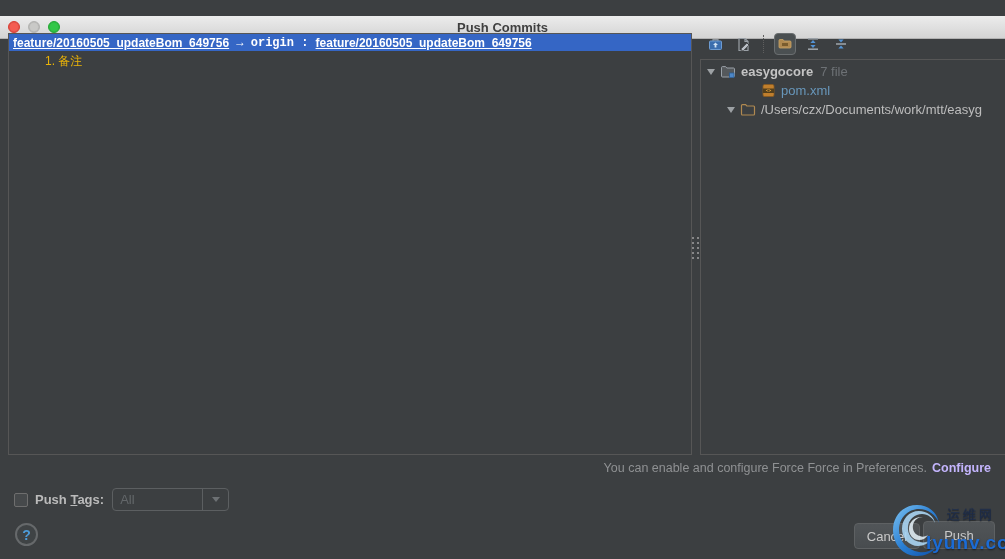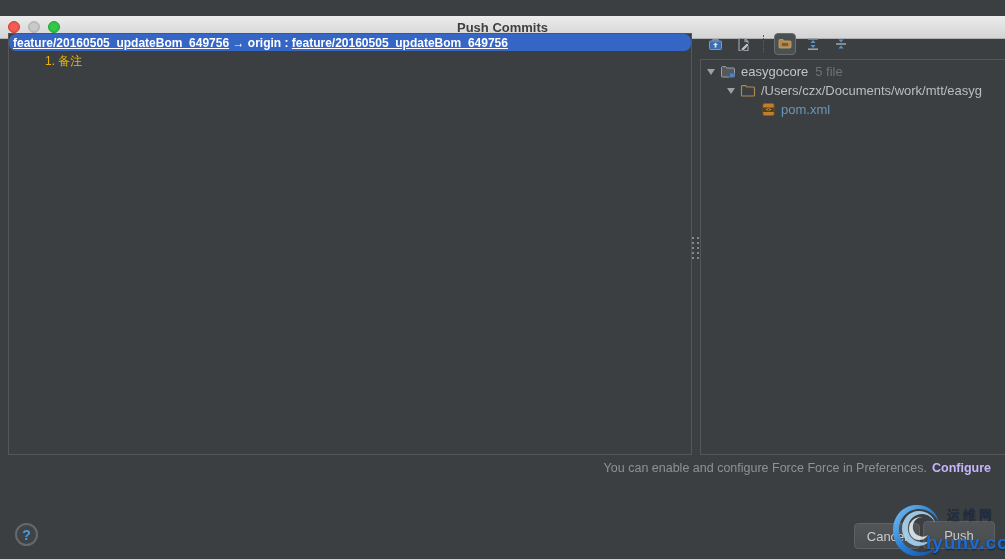--- a/index.html
+++ b/index.html
@@ -21,21 +21,21 @@
   .light.close{background:#f45c51;border:1px solid #da3e33;box-sizing:border-box;}
   .light.min{background:#c9c9c7;border:1px solid #b3b3b1;box-sizing:border-box;}
   .light.zoom{background:#33c748;border:1px solid #24a834;box-sizing:border-box;}
   
   .commits-panel{
     position:absolute;left:8px;top:33px;width:684px;height:422px;
     border:1px solid #565656;background:#3c3f41;overflow:hidden;box-sizing:border-box;
   }
   .commit-sel-row{
     height:17px;background:#3566c5;color:#ffffff;font-size:12px;font-weight:700;
-    display:flex;align-items:center;padding-left:4px;white-space:nowrap;border-radius:7px;
+    display:flex;align-items:center;padding-left:4px;white-space:nowrap;
   }
   .branch-underline{text-decoration:underline;}
   .commit-msg{margin-top:2px;padding-left:36px;font-size:12px;color:#eab308;}
   
   .splitter{position:absolute;left:691px;top:234px;width:9px;height:28px;
     display:grid;grid-template-columns:2px 2px;grid-auto-rows:2px;gap:3px 3px;justify-content:center;align-content:center;}
   .splitter i{width:2px;height:2px;background:#a0a0a0;border-radius:1px;}
   
   .rtoolbar{position:absolute;left:704px;top:32px;height:24px;display:flex;align-items:center;gap:6px;}
   .tb-btn{width:22px;height:22px;display:flex;align-items:center;justify-content:center;border-radius:4px;}
@@ -44,21 +44,21 @@
   
   .tree-panel{
     position:absolute;left:700px;top:59px;width:306px;height:396px;
     border:1px solid #565656;border-right:none;background:#3c3f41;
     box-sizing:border-box;overflow:hidden;padding-top:2px;
   }
   .tree-row{height:19px;display:flex;align-items:center;font-size:13px;color:#bdbdbd;white-space:nowrap;}
   .tree-row .chev{width:0;height:0;border-left:4px solid transparent;border-right:4px solid transparent;
     border-top:6px solid #9da1a4;margin:0 5px 0 0;flex:none;}
   .tree-ico{flex:none;margin-right:5px;display:flex;}
-  .module-name{font-weight:400;color:#c4c4c4;}
+  .module-name{font-weight:700;color:#c4c4c4;}
   .file-count{color:#6d7175;margin-left:7px;}
   .file-blue{color:#6897bb;}
   
   .hint{position:absolute;right:14px;top:461px;font-size:12.5px;color:#8f9193;white-space:nowrap;}
   .hint .cfg{color:#c4b5fd;font-weight:700;margin-left:5px;cursor:pointer;}
   
   .pushtags{position:absolute;left:14px;top:488px;display:flex;align-items:center;}
   .checkbox{width:14px;height:14px;background:#46494b;border:1px solid #6e6e6e;border-radius:2px;box-sizing:border-box;}
   .pt-label{margin-left:7px;font-size:13px;font-weight:700;color:#bbbbbb;}
   .pt-label .mn{text-decoration:underline;}
@@ -95,21 +95,21 @@
       <span class="light close"></span>
       <span class="light min"></span>
       <span class="light zoom"></span>
     </div>
     <span class="title">Push Commits</span>
   </div>
 
   <div class="commits-panel">
     <div class="commit-sel-row">
       <span class="branch-underline">feature/20160505_updateBom_649756</span>
-        <span style="white-space:pre;"> → origin : </span>
+        <span style="white-space:pre;font-family:Liberation Mono, monospace;"> → origin : </span>
         <span class="branch-underline">feature/20160505_updateBom_649756</span>
     </div>
     <div class="commit-msg">1. 备注</div>
   </div>
 
   <div class="splitter">
     <i></i>
       <i></i>
       <i></i>
       <i></i>
@@ -164,47 +164,57 @@
   <div class="tree-panel">
     <div class="tree-row" style="padding-left:6px;">
       <span class="chev"></span>
       <span class="tree-ico">
         <svg width="16" height="15" viewBox="0 0 16 15">
           <path d="M1.5 3.5c0-.5.4-.9.9-.9h3.2l1.2 1.4h6.8c.5 0 .9.4.9.9v7.2c0 .5-.4.9-.9.9H2.4c-.5 0-.9-.4-.9-.9z" fill="#55595c" stroke="#9aa1a8" stroke-width="1"></path>
           <rect x="9.5" y="9" width="4.5" height="4.5" fill="#4d87c7" stroke="#2c5d93" stroke-width="0.8"></rect>
         </svg>
       </span>
       <span class="module-name">easygocore</span>
-      <span class="file-count">5 file</span>
-    </div>
-    <div class="tree-row" style="padding-left:26px;">
-      <span class="chev"></span>
-      <span class="tree-ico">
-        <svg width="16" height="15" viewBox="0 0 16 15">
-          <path d="M1.5 3.5c0-.5.4-.9.9-.9h3.2l1.2 1.4h6.8c.5 0 .9.4.9.9v7.2c0 .5-.4.9-.9.9H2.4c-.5 0-.9-.4-.9-.9z" fill="#3c3f41" stroke="#b08950" stroke-width="1.2"></path>
-        </svg>
-      </span>
-      <span>/Users/czx/Documents/work/mtt/easyg</span>
+      <span class="file-count">7 file</span>
     </div>
     <div class="tree-row" style="padding-left:60px;">
       <span class="tree-ico">
         <svg width="15" height="15" viewBox="0 0 15 15">
           <rect x="2" y="1.5" width="11" height="12" rx="1.5" fill="#c07f2d" stroke="#8a5a1e" stroke-width="0.8"></rect>
           <rect x="2" y="5.5" width="11" height="4.5" fill="#54401c"></rect>
           <text x="7.5" y="9.2" font-size="4.6" font-weight="bold" fill="#e8a33d" text-anchor="middle" font-family="DejaVu Sans Mono, monospace">&lt;&gt;</text>
         </svg>
       </span>
       <span class="file-blue">pom.xml</span>
     </div>
+    <div class="tree-row" style="padding-left:26px;">
+      <span class="chev"></span>
+      <span class="tree-ico">
+        <svg width="16" height="15" viewBox="0 0 16 15">
+          <path d="M1.5 3.5c0-.5.4-.9.9-.9h3.2l1.2 1.4h6.8c.5 0 .9.4.9.9v7.2c0 .5-.4.9-.9.9H2.4c-.5 0-.9-.4-.9-.9z" fill="#3c3f41" stroke="#b08950" stroke-width="1.2"></path>
+        </svg>
+      </span>
+      <span>/Users/czx/Documents/work/mtt/easyg</span>
+    </div>
   </div>
 
   <div class="hint">
     <span>You can enable and configure Force Force in Preferences.</span><span class="cfg">Configure</span>
   </div>
 
+  <div class="pushtags">
+    <span class="checkbox"></span>
+    <span class="pt-label"><span>Push </span><span class="mn">T</span><span>ags:</span></span>
+    <div class="combo">
+      <span class="combo-value">All</span>
+      <span class="combo-arrow">
+          <i></i>
+        </span>
+    </div>
+  </div>
 
   <div class="help-btn">
     <span>?</span>
   </div>
 
   <div class="btn btn-cancel">Cancel</div>
   <div class="btn btn-push">Push</div>
 
   <div class="wm wm-logo">
     <svg width="54" height="58" viewBox="0 0 54 58">

